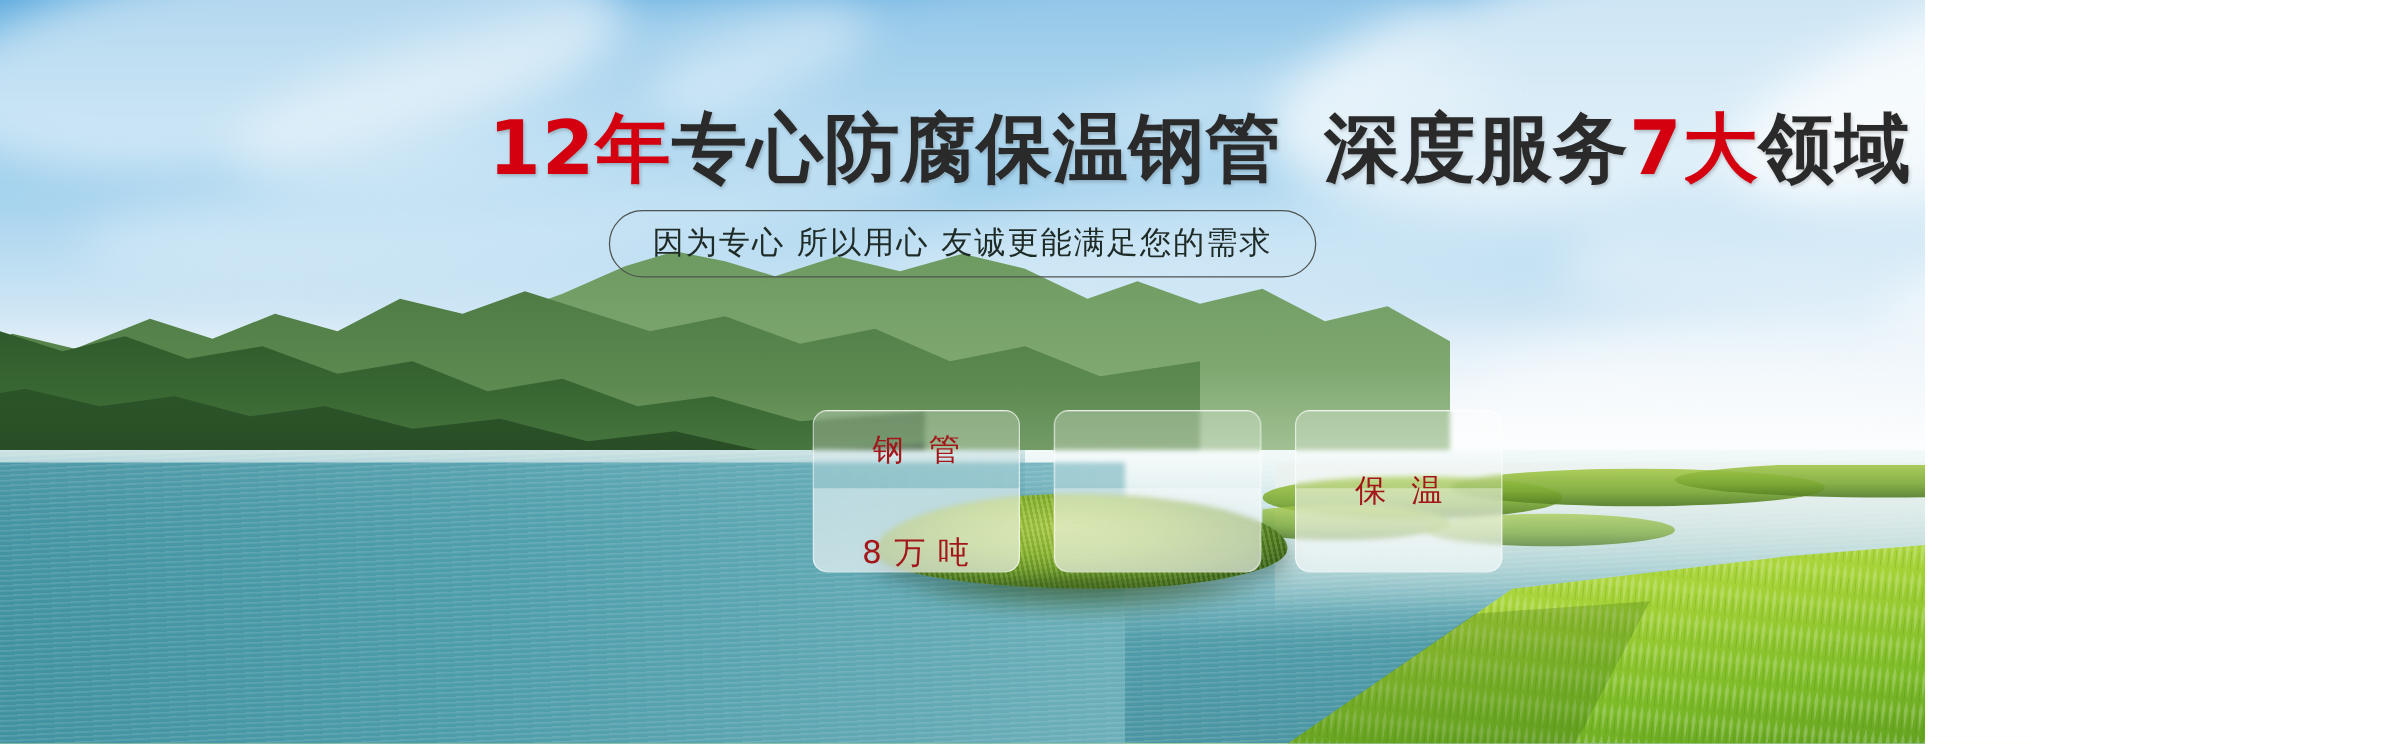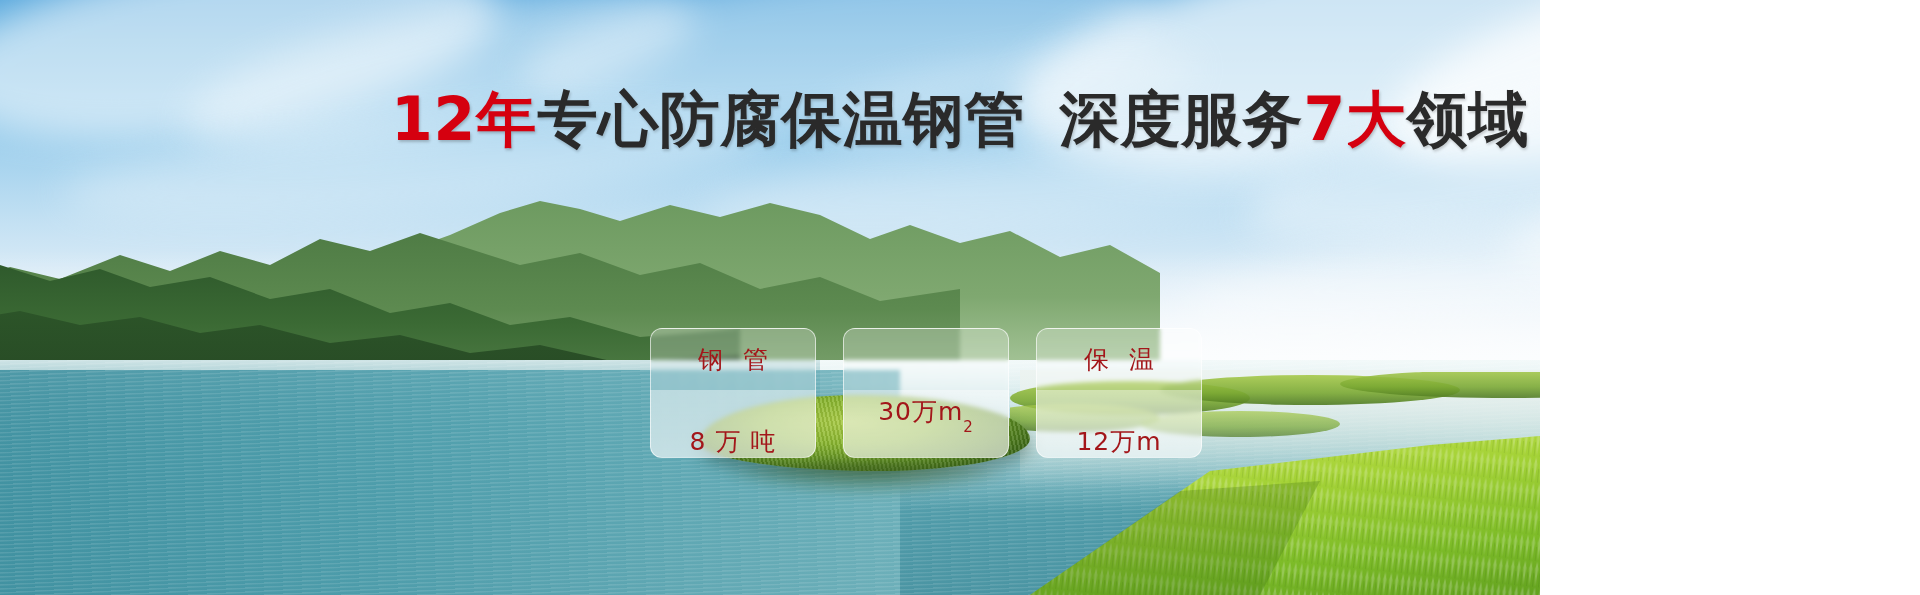--- a/index.html
+++ b/index.html
@@ -277,41 +277,34 @@
     </defs>
     <path fill="url(#gGrass)" d="M1030,300 L1210,176 L1430,150 L1700,128 L1920,118 L1920,300 Z"></path>
     <path fill="url(#pBlades)" d="M1030,300 L1210,176 L1430,150 L1700,128 L1920,118 L1920,300 Z"></path>
     <path fill="rgba(40,90,15,.22)" d="M1030,300 L1180,196 L1320,186 L1260,300 Z"></path>
   </svg>
 
   <div class="headline">
     <span class="hl-red">12年</span><span class="hl-dark">专心防腐保温钢管</span><span class="hl-gap"></span><span class="hl-dark">深度服务</span><span class="hl-red">7大</span><span class="hl-dark">领域</span>
   </div>
 
+  <div class="subpill">因为专心 所以用心  友诚更能满足您的需求</div>
 
   <div class="cards">
 
     <div class="card">
       <div class="card-title">钢 管</div>
       <div class="card-value">
         <span>8 万 吨</span>
           <sup></sup>
       </div>
     </div>
 
     <div class="card">
-      <div class="card-value">
-        <span>30万m</span>
-          <sup>2</sup>
-      </div>
     </div>
 
     <div class="card">
       <div class="card-title">保 温</div>
-      <div class="card-value">
-        <span>12万m</span>
-          <sup></sup>
-      </div>
     </div>
 
   </div>
 
 </div>
 
 </body></html>

